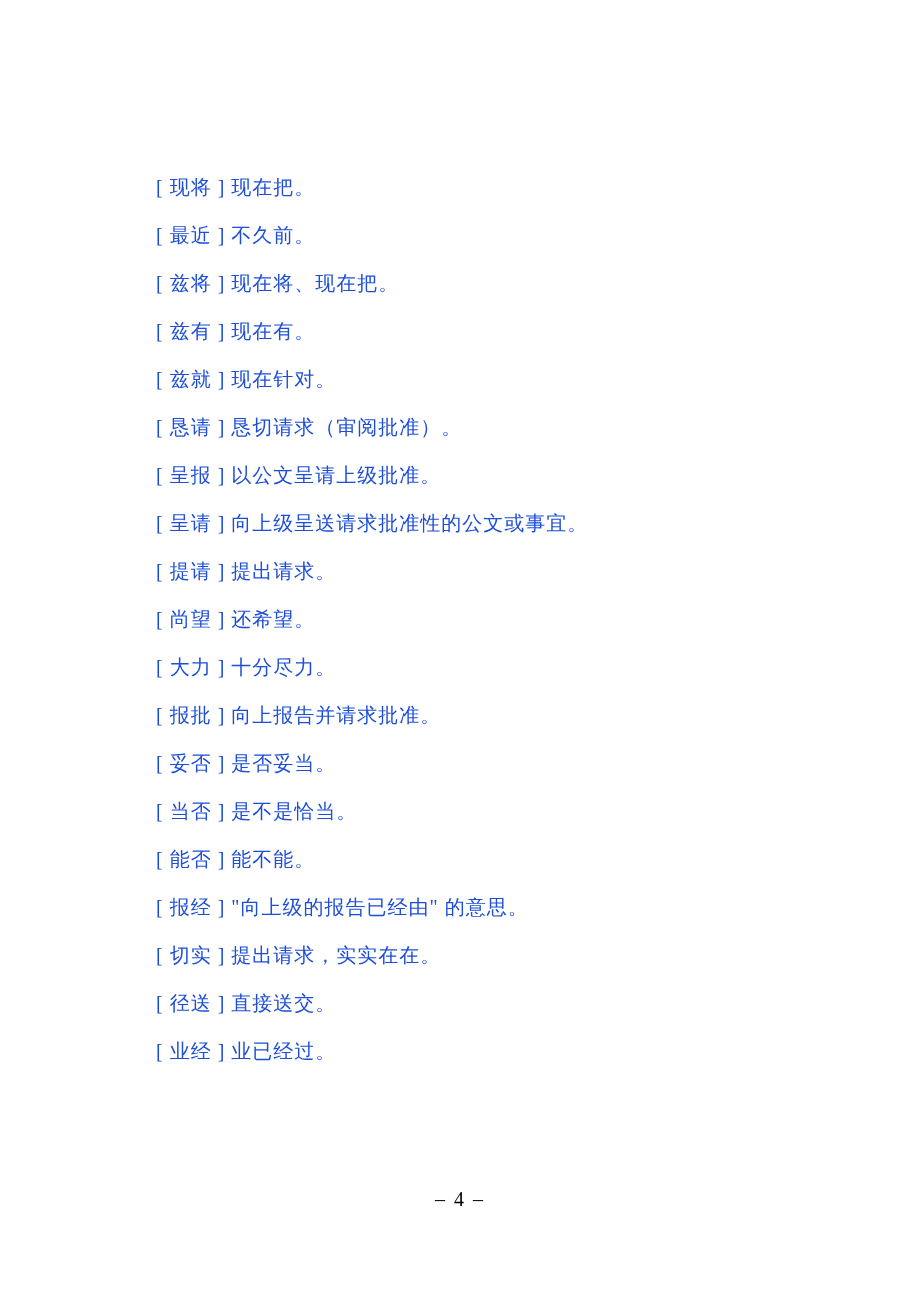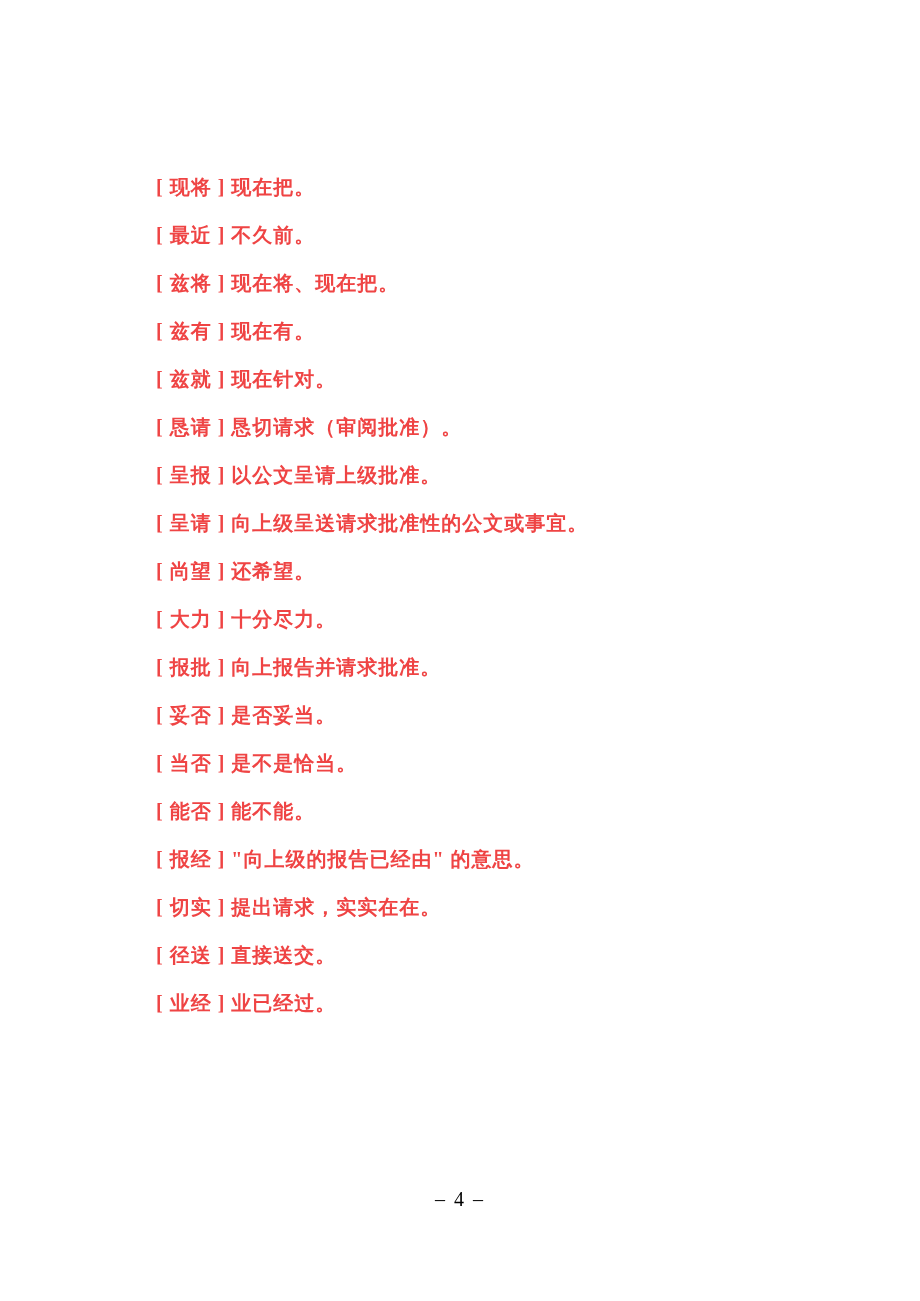--- a/index.html
+++ b/index.html
@@ -12,25 +12,24 @@
       height: 1301px;
       background: #ffffff;
       font-family: "SimSun", "宋体", serif;
       position: relative;
     }
     .page {
       padding: 172px 100px 60px 156px;
     }
     .entry {
       font-size: 20px;
-      color: #ef4444;
+      color: #1d4ed8;
       line-height: 1.5;
       margin-bottom: 18px;
       letter-spacing: 1px;
-      font-weight: bold;
     }
     .page-number {
       position: absolute;
       bottom: 90px;
       left: 0;
       right: 0;
       text-align: center;
       font-size: 20px;
       color: #000000;
       letter-spacing: 2px;
@@ -42,20 +41,21 @@
 <div class="page">
   <div id="entries-container">
       <div class="entry"><span>[ 现将 ]</span><span> 现在把。</span></div>
       <div class="entry"><span>[ 最近 ]</span><span> 不久前。</span></div>
       <div class="entry"><span>[ 兹将 ]</span><span> 现在将、现在把。</span></div>
       <div class="entry"><span>[ 兹有 ]</span><span> 现在有。</span></div>
       <div class="entry"><span>[ 兹就 ]</span><span> 现在针对。</span></div>
       <div class="entry"><span>[ 恳请 ]</span><span> 恳切请求（审阅批准）。</span></div>
       <div class="entry"><span>[ 呈报 ]</span><span> 以公文呈请上级批准。</span></div>
       <div class="entry"><span>[ 呈请 ]</span><span> 向上级呈送请求批准性的公文或事宜。</span></div>
+      <div class="entry"><span>[ 提请 ]</span><span> 提出请求。</span></div>
       <div class="entry"><span>[ 尚望 ]</span><span> 还希望。</span></div>
       <div class="entry"><span>[ 大力 ]</span><span> 十分尽力。</span></div>
       <div class="entry"><span>[ 报批 ]</span><span> 向上报告并请求批准。</span></div>
       <div class="entry"><span>[ 妥否 ]</span><span> 是否妥当。</span></div>
       <div class="entry"><span>[ 当否 ]</span><span> 是不是恰当。</span></div>
       <div class="entry"><span>[ 能否 ]</span><span> 能不能。</span></div>
       <div class="entry"><span>[ 报经 ]</span><span> "向上级的报告已经由" 的意思。</span></div>
       <div class="entry"><span>[ 切实 ]</span><span> 提出请求，实实在在。</span></div>
       <div class="entry"><span>[ 径送 ]</span><span> 直接送交。</span></div>
       <div class="entry"><span>[ 业经 ]</span><span> 业已经过。</span></div>

